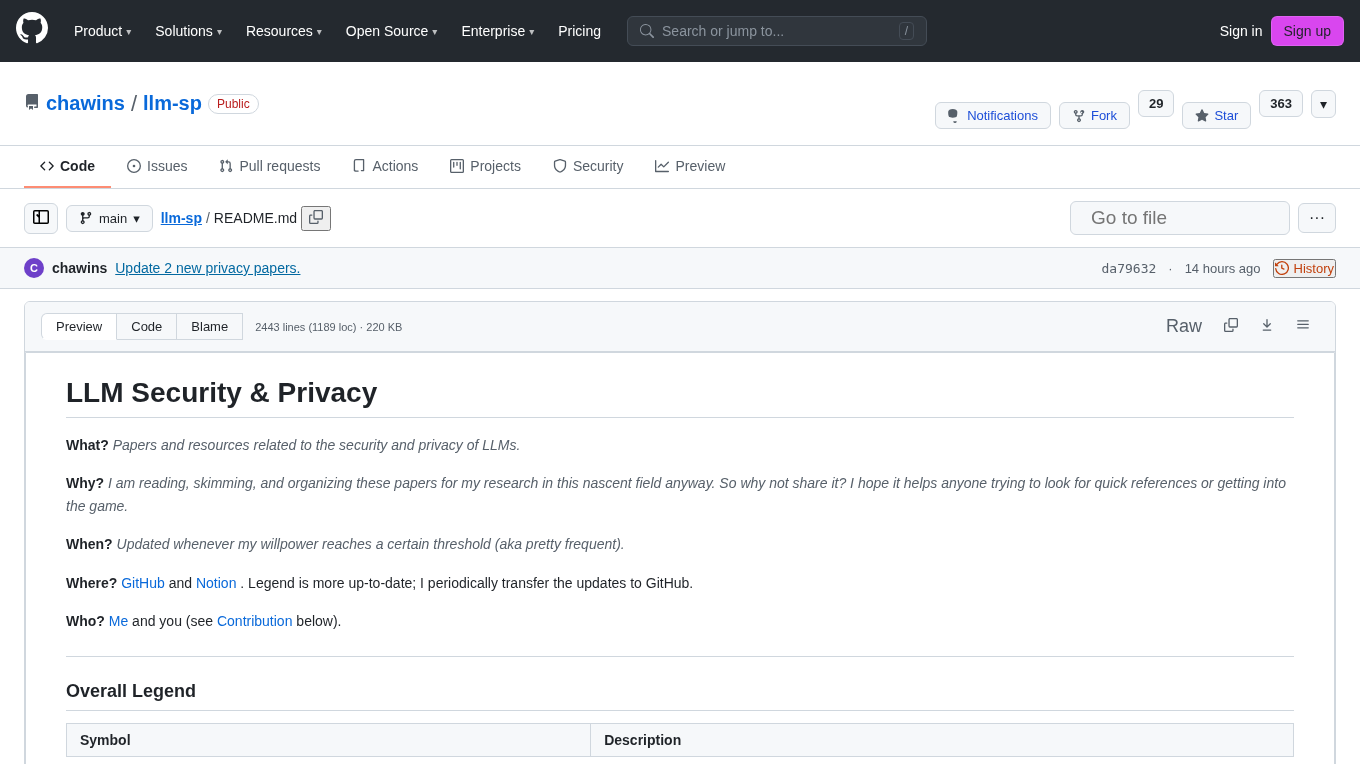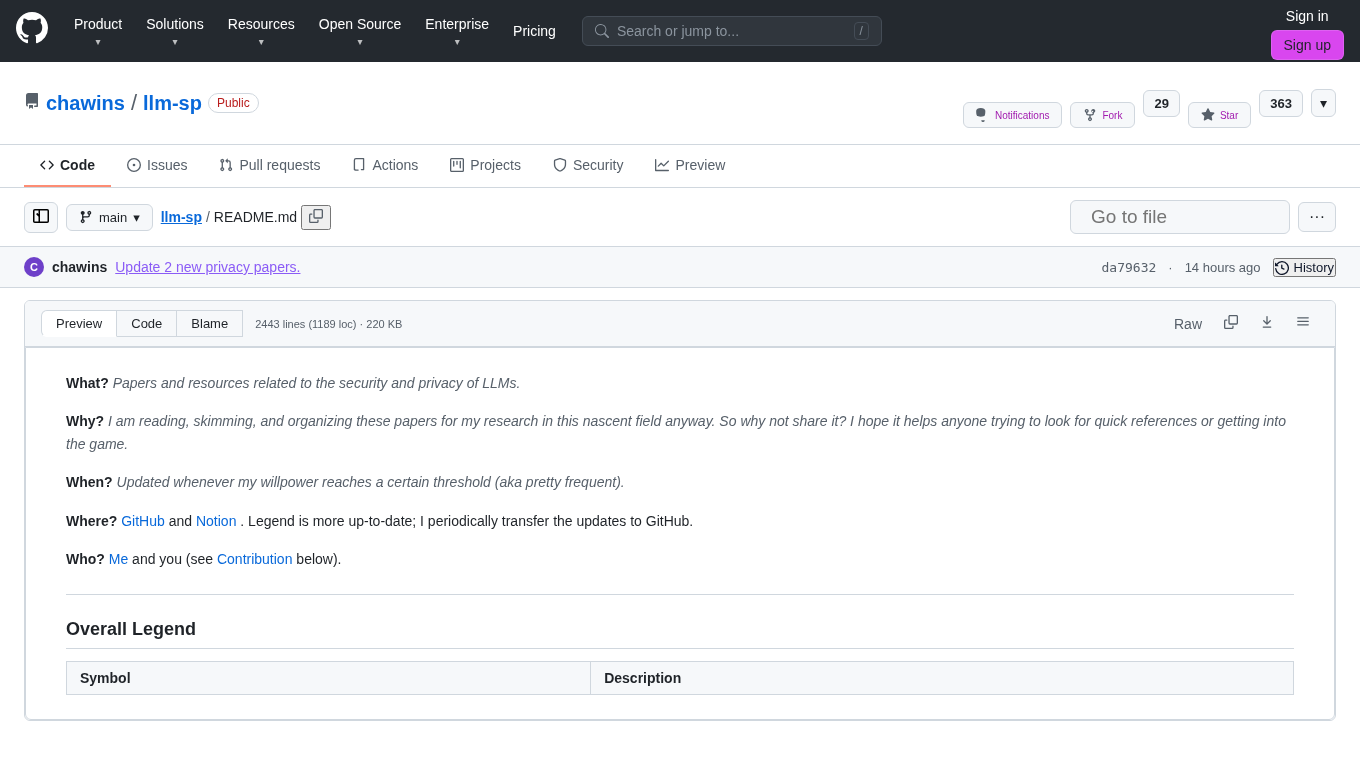--- a/index.html
+++ b/index.html
@@ -8,38 +8,38 @@
     
     .top-nav {
       display: flex; align-items: center; padding: 0 16px;
       background: #24292f; height: 62px; gap: 16px;
     }
     .top-nav-logo { color: #fff; font-size: 24px; cursor: pointer; flex-shrink: 0; }
     .top-nav-links { display: flex; align-items: center; gap: 4px; }
     .top-nav-link {
       color: #fff; background: transparent; border: none;
       padding: 8px 10px; cursor: pointer; font-size: 14px; font-weight: 500;
-      display: flex; align-items: center; gap: 4px; border-radius: 6px; flex-direction: column;
+      display: flex; align-items: center; gap: 4px; border-radius: 6px;
     }
     .chevron { font-size: 10px; opacity: 0.7; }
     .search-bar {
       flex: 1; max-width: 300px; display: flex; align-items: center;
       background: #30363d; border: 1px solid #444c56; border-radius: 6px;
       padding: 5px 12px; gap: 8px; cursor: text;
     }
     .search-bar input {
       background: transparent; border: none; color: #8b949e; font-size: 14px;
       flex: 1; outline: none;
     }
     .search-bar input::placeholder { color: #8b949e; }
     .search-shortcut {
       color: #8b949e; font-size: 12px; border: 1px solid #444c56;
       border-radius: 4px; padding: 1px 5px;
     }
-    .nav-right { display: flex; align-items: center; gap: 0; margin-left: auto; flex-direction: column; }
+    .nav-right { display: flex; align-items: center; gap: 0; margin-left: auto; }
     .btn-signin {
       color: #fff; background: transparent; border: none;
       font-size: 14px; cursor: pointer; font-weight: 500; padding: 6px 8px;
     }
     .btn-signup {
       color: #1f2328; background: #d946ef; border: 1px solid rgba(255,255,255,0.15);
       font-size: 14px; cursor: pointer; font-weight: 500; padding: 6px 12px;
       border-radius: 6px;
     }
 
@@ -54,21 +54,21 @@
     .repo-sep { color: #57606a; font-weight: 300; font-size: 22px; }
     .repo-name { color: #0969da; font-weight: 700; text-decoration: none; cursor: pointer; }
     .public-badge {
       font-size: 12px; color: #b91c1c; border: 1px solid #d0d7de;
       border-radius: 20px; padding: 2px 8px; font-weight: 500;
     }
     .repo-actions { display: flex; align-items: center; gap: 8px; }
     .repo-action-btn {
       display: flex; align-items: center; gap: 5px; padding: 5px 12px;
       background: #f6f8fa; border: 1px solid #d0d7de; border-radius: 6px;
-      font-size: 10px; cursor: pointer; font-weight: 500; color: #a21caf; margin-top: 24px;
+      font-size: 13px; cursor: pointer; font-weight: 500; color: #1d4ed8; margin-top: 24px;
     }
     .repo-action-count {
       background: #f6f8fa; border: 1px solid #d0d7de; border-radius: 6px;
       padding: 5px 10px; font-size: 13px; font-weight: 600; cursor: pointer;
       color: #1f2328;
     }
     .more-btn {
       background: #f6f8fa; border: 1px solid #d0d7de; border-radius: 6px;
       padding: 5px 8px; cursor: pointer; font-size: 14px; color: #1f2328;
     }
@@ -126,45 +126,45 @@
       background: #f6f8fa; border-bottom: 1px solid #d0d7de;
       justify-content: space-between;
     }
     .commit-left { display: flex; align-items: center; gap: 8px; }
     .avatar {
       width: 20px; height: 20px; border-radius: 50%;
       background: #6e40c9; color: #fff; font-size: 11px;
       display: flex; align-items: center; justify-content: center; font-weight: 600;
     }
     .commit-author { font-weight: 600; color: #1f2328; cursor: pointer; }
-    .commit-message { color: #8b5cf6; cursor: pointer; }
+    .commit-message { color: #0369a1; cursor: pointer; }
     .commit-right { display: flex; align-items: center; gap: 12px; color: #57606a; font-size: 13px; }
     .commit-hash { font-family: monospace; color: #57606a; }
     .history-btn {
-      display: flex; align-items: flex-end; gap: 5px;
-      color: #0f172a; cursor: pointer; font-size: 13px;
+      display: flex; align-items: flex-start; gap: 5px;
+      color: #c2410c; cursor: pointer; font-size: 13px;
     }
 
     
     .file-view { padding: 0 24px 24px; }
     .file-toolbar-left { display: flex; align-items: center; gap: 0; }
     .view-btn {
       padding: 5px 14px; font-size: 13px; cursor: pointer;
       background: #f6f8fa; border: 1px solid #d0d7de; font-weight: 500;
       color: #1f2328;
     }
     .view-btn:first-child { border-radius: 6px 0 0 6px; }
     .view-btn:last-child { border-radius: 0 6px 6px 0; }
     .view-btn.active { background: #fff; border-bottom-color: #fff; z-index: 1; }
     .view-btn:not(:first-child) { border-left: none; }
     .file-meta { color: #57606a; font-size: 11px; margin-left: 12px; }
     .file-toolbar-right { display: flex; align-items: center; gap: 4px; }
     .icon-btn {
       padding: 5px 8px; background: transparent; border: 1px solid transparent;
-      border-radius: 6px; cursor: pointer; font-size: 14px; color: #57606a; text-align: right;
+      border-radius: 6px; cursor: pointer; font-size: 18px; color: #57606a; text-align: right;
     }
 
     
     .markdown-body {
       padding: 24px 40px;
       border: 1px solid #d0d7de; border-radius: 0 0 6px 6px;
       background: #fff;
     }
     .md-h1 { font-size: 28px; font-weight: 700; margin-bottom: 16px; padding-bottom: 8px; border-bottom: 1px solid #d0d7de; }
     .md-p { line-height: 1.6; margin-bottom: 16px; color: #1f2328; }
@@ -395,20 +395,21 @@
         </button>
         <button class="icon-btn">
           <svg width="14" height="14" viewBox="0 0 16 16" fill="currentColor">
             <path d="M2 4h12a.75.75 0 000-1.5H2A.75.75 0 002 4zm0 4h12a.75.75 0 000-1.5H2A.75.75 0 002 8zm0 4h12a.75.75 0 000-1.5H2A.75.75 0 002 12z"></path>
           </svg>
         </button>
       </div>
     </div>
 
     <div class="markdown-body">
+      <h1 class="md-h1">LLM Security &amp; Privacy</h1>
 
       <p class="md-p">
         <strong class="md-strong">What?</strong>
         <em class="md-em">Papers and resources related to the security and privacy of LLMs.</em>
       </p>
 
       <p class="md-p">
         <strong class="md-strong">Why?</strong>
         <em class="md-em">I am reading, skimming, and organizing these papers for my research in this nascent field anyway. So why not share it? I hope it helps anyone trying to look for quick references or getting into the game.</em>
       </p>

